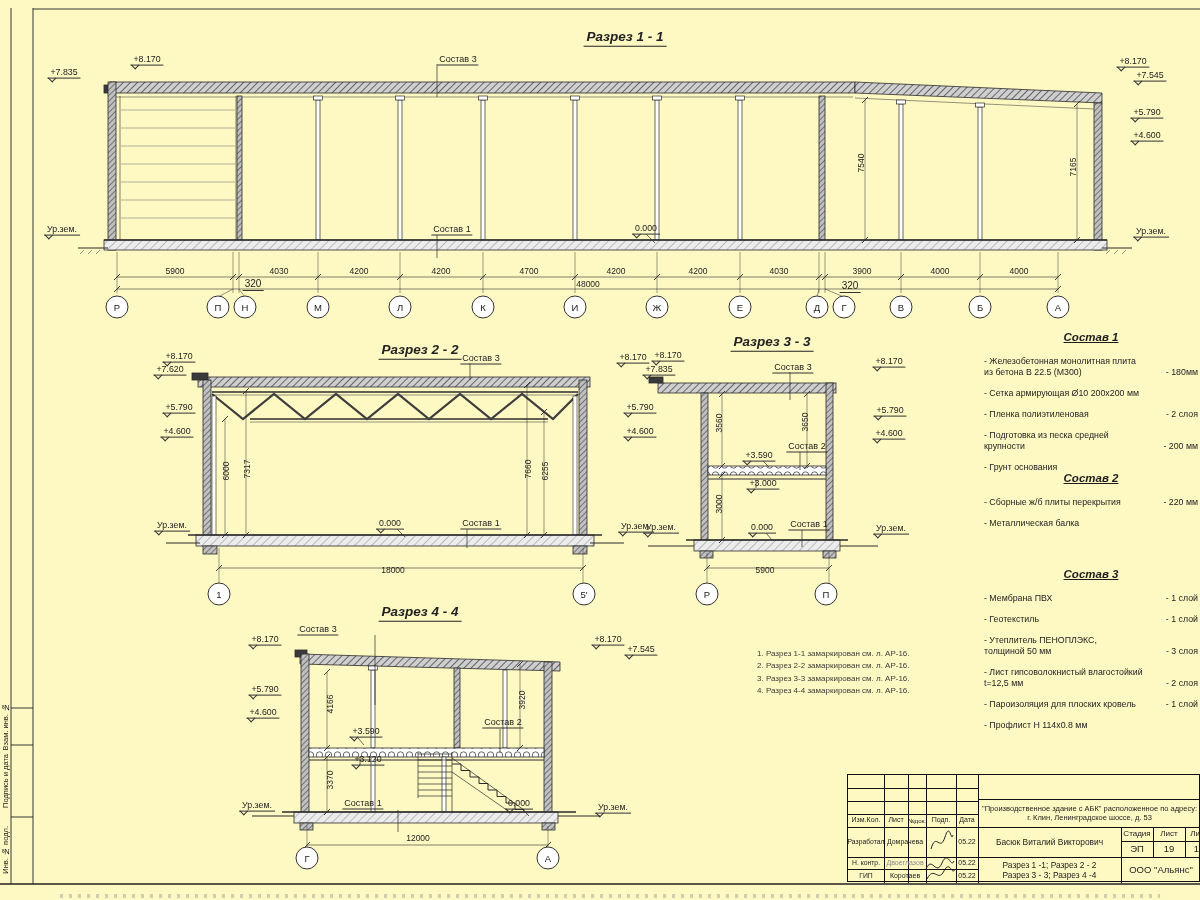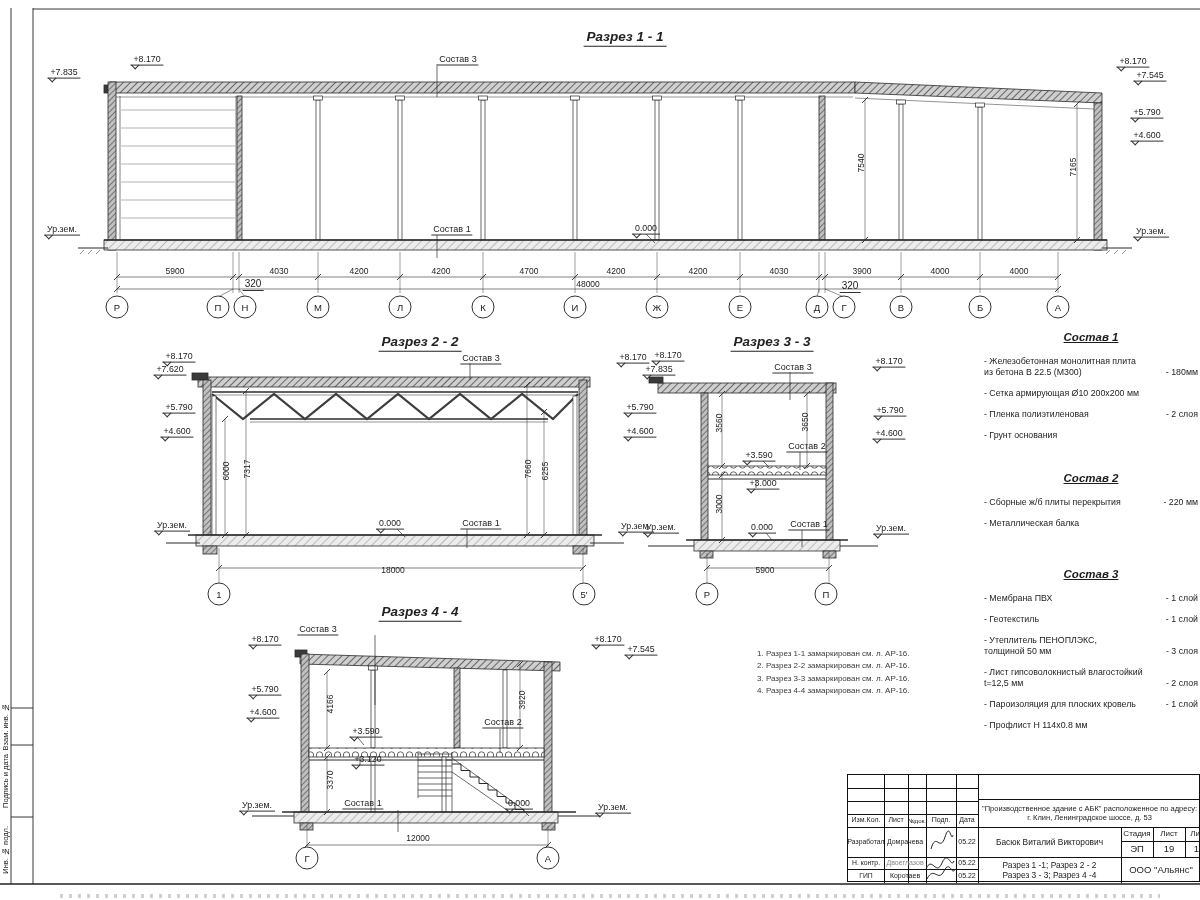--- a/index.html
+++ b/index.html
@@ -1,16 +1,16 @@
 <!DOCTYPE html>
 <html><head>
 <meta charset="utf-8">
 <style>
   html,body{margin:0;padding:0;background:#e8e8e8;font-family:"Liberation Sans",sans-serif;}
-  #sheet{position:relative;width:1200px;height:900px;background:#ffffff;overflow:hidden;color:#1c1c1c;text-decoration:underline;}
+  #sheet{position:relative;width:1200px;height:900px;background:#fef9c3;overflow:hidden;color:#1c1c1c;text-decoration:underline;}
   svg.linework{position:absolute;left:0;top:0;}
   
   .lbl{position:absolute;transform:translate(-50%,-50%);white-space:nowrap;line-height:1;color:#222;}
   .dim{font-size:8.5px;}
   .dimu{font-size:10px;border-bottom:1px solid #333;padding:0 2px 1px;}
   .vdim{font-size:8.5px;transform:translate(-50%,-50%) rotate(-90deg);}
   .title{font-size:13.5px;font-style:italic;font-weight:bold;border-bottom:1.2px solid #222;padding:0 3px 2px;}
   .elev{font-size:8.8px;border-bottom:1px solid #333;padding:0 3px 1px;}
   .elev::after{content:"";position:absolute;top:100%;left:2px;width:4.5px;height:4.5px;
     border-right:1px solid #333;border-bottom:1px solid #333;transform:translateY(-2.5px) rotate(45deg);}
@@ -221,21 +221,21 @@
       <span class="lbl bubble" style="left: 400px; top: 307px;">Л</span>
       <span class="lbl bubble" style="left: 483px; top: 307px;">К</span>
       <span class="lbl bubble" style="left: 575px; top: 307px;">И</span>
       <span class="lbl bubble" style="left: 657px; top: 307px;">Ж</span>
       <span class="lbl bubble" style="left: 740px; top: 307px;">Е</span>
       <span class="lbl bubble" style="left: 817px; top: 307px;">Д</span>
       <span class="lbl bubble" style="left: 844px; top: 307px;">Г</span>
       <span class="lbl bubble" style="left: 901px; top: 307px;">В</span>
       <span class="lbl bubble" style="left: 980px; top: 307px;">Б</span>
       <span class="lbl bubble" style="left: 1058px; top: 307px;">А</span>
-      <span class="lbl title" style="left: 420px; top: 343px;">Разрез 2 - 2</span>
+      <span class="lbl title" style="left: 420px; top: 351px;">Разрез 2 - 2</span>
       <span class="lbl lead" style="left: 481px; top: 359px;">Состав 3</span>
       <span class="lbl elev" style="left: 179px; top: 357px;">+8.170</span>
       <span class="lbl elev" style="left: 170px; top: 370px;">+7.620</span>
       <span class="lbl elev" style="left: 179px; top: 408px;">+5.790</span>
       <span class="lbl elev" style="left: 177px; top: 432px;">+4.600</span>
       <span class="lbl elev" style="left: 172px; top: 526px;">Ур.зем.</span>
       <span class="lbl elev" style="left: 633px; top: 358px;">+8.170</span>
       <span class="lbl elev" style="left: 640px; top: 408px;">+5.790</span>
       <span class="lbl elev" style="left: 640px; top: 432px;">+4.600</span>
       <span class="lbl elev" style="left: 636px; top: 527px;">Ур.зем.</span>
@@ -299,20 +299,25 @@
     </div>
     <div class="item">
       <span class="t">- Сетка армирующая Ø10 200х200 мм</span>
       <span class="v"></span>
     </div>
     <div class="item">
       <span class="t">- Пленка полиэтиленовая</span>
       <span class="v">- 2 слоя</span>
     </div>
     <div class="item">
+      <span class="t">- Подготовка из песка средней
+крупности</span>
+      <span class="v">- 200 мм</span>
+    </div>
+    <div class="item">
       <span class="t">- Грунт основания</span>
       <span class="v"></span>
     </div>
   </div>
 
   <div class="comp" style="top:472px">
     <h3>Состав 2</h3>
     <div class="item">
       <span class="t">- Сборные ж/б плиты перекрытия</span>
       <span class="v">- 220 мм</span>

